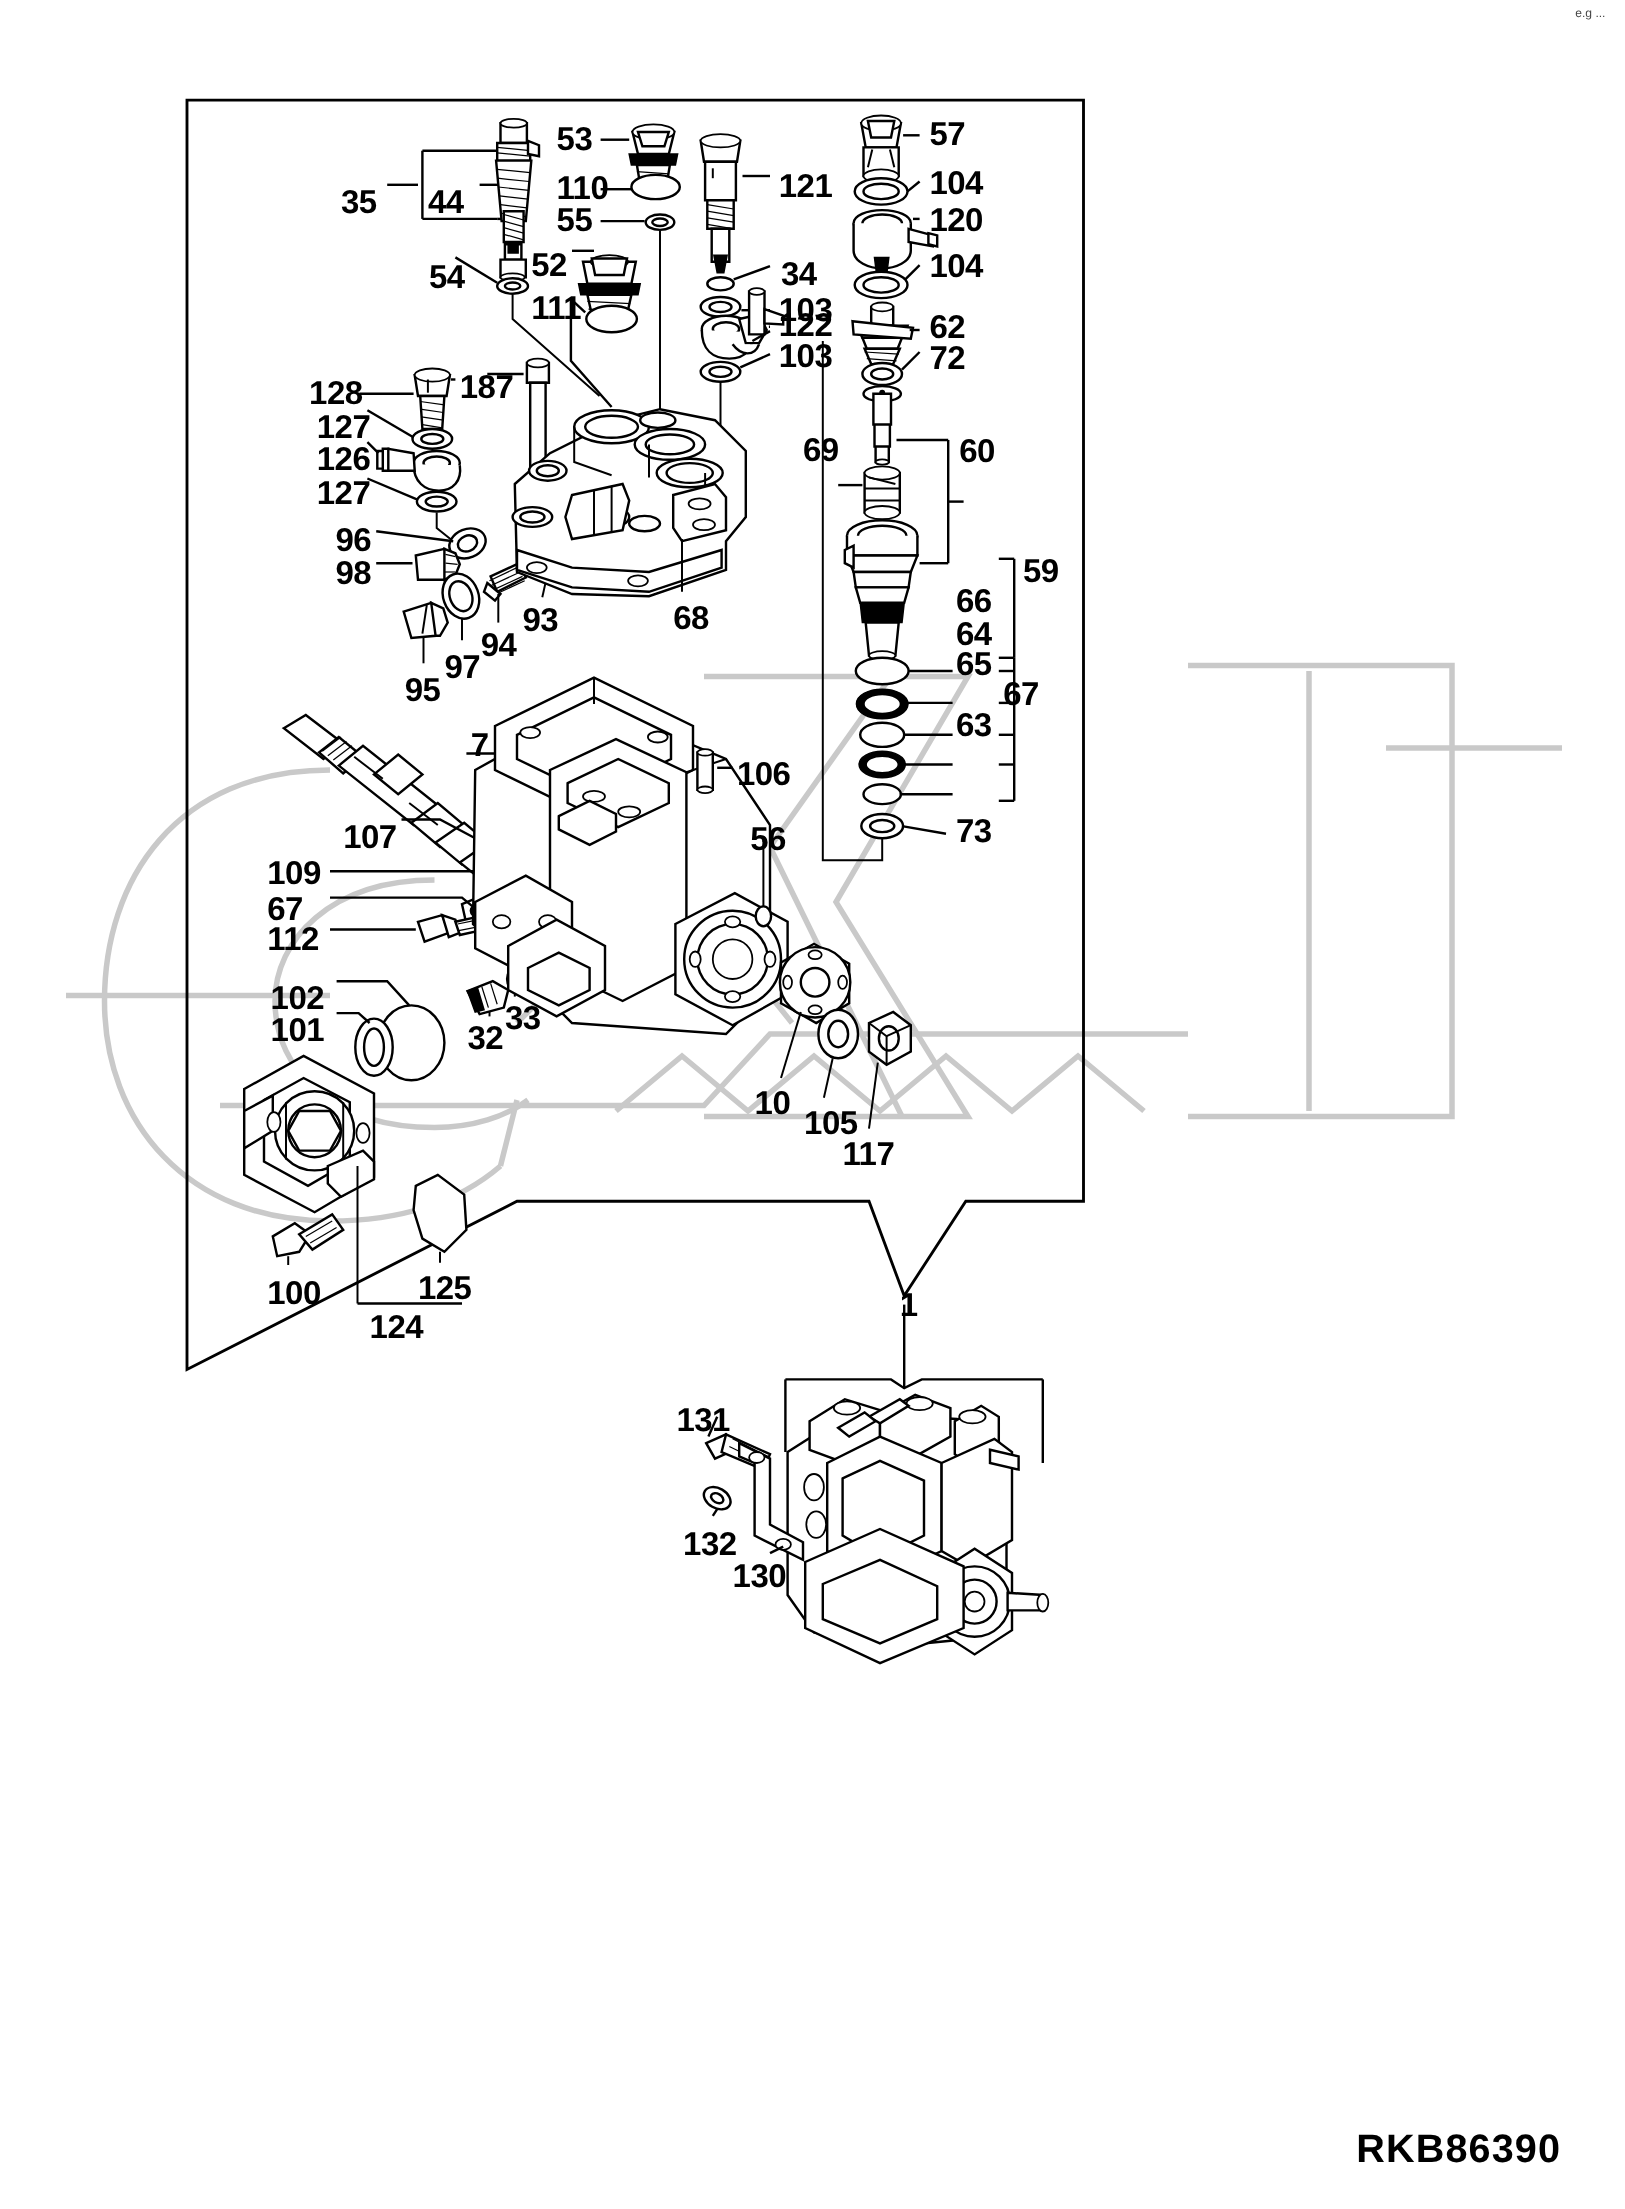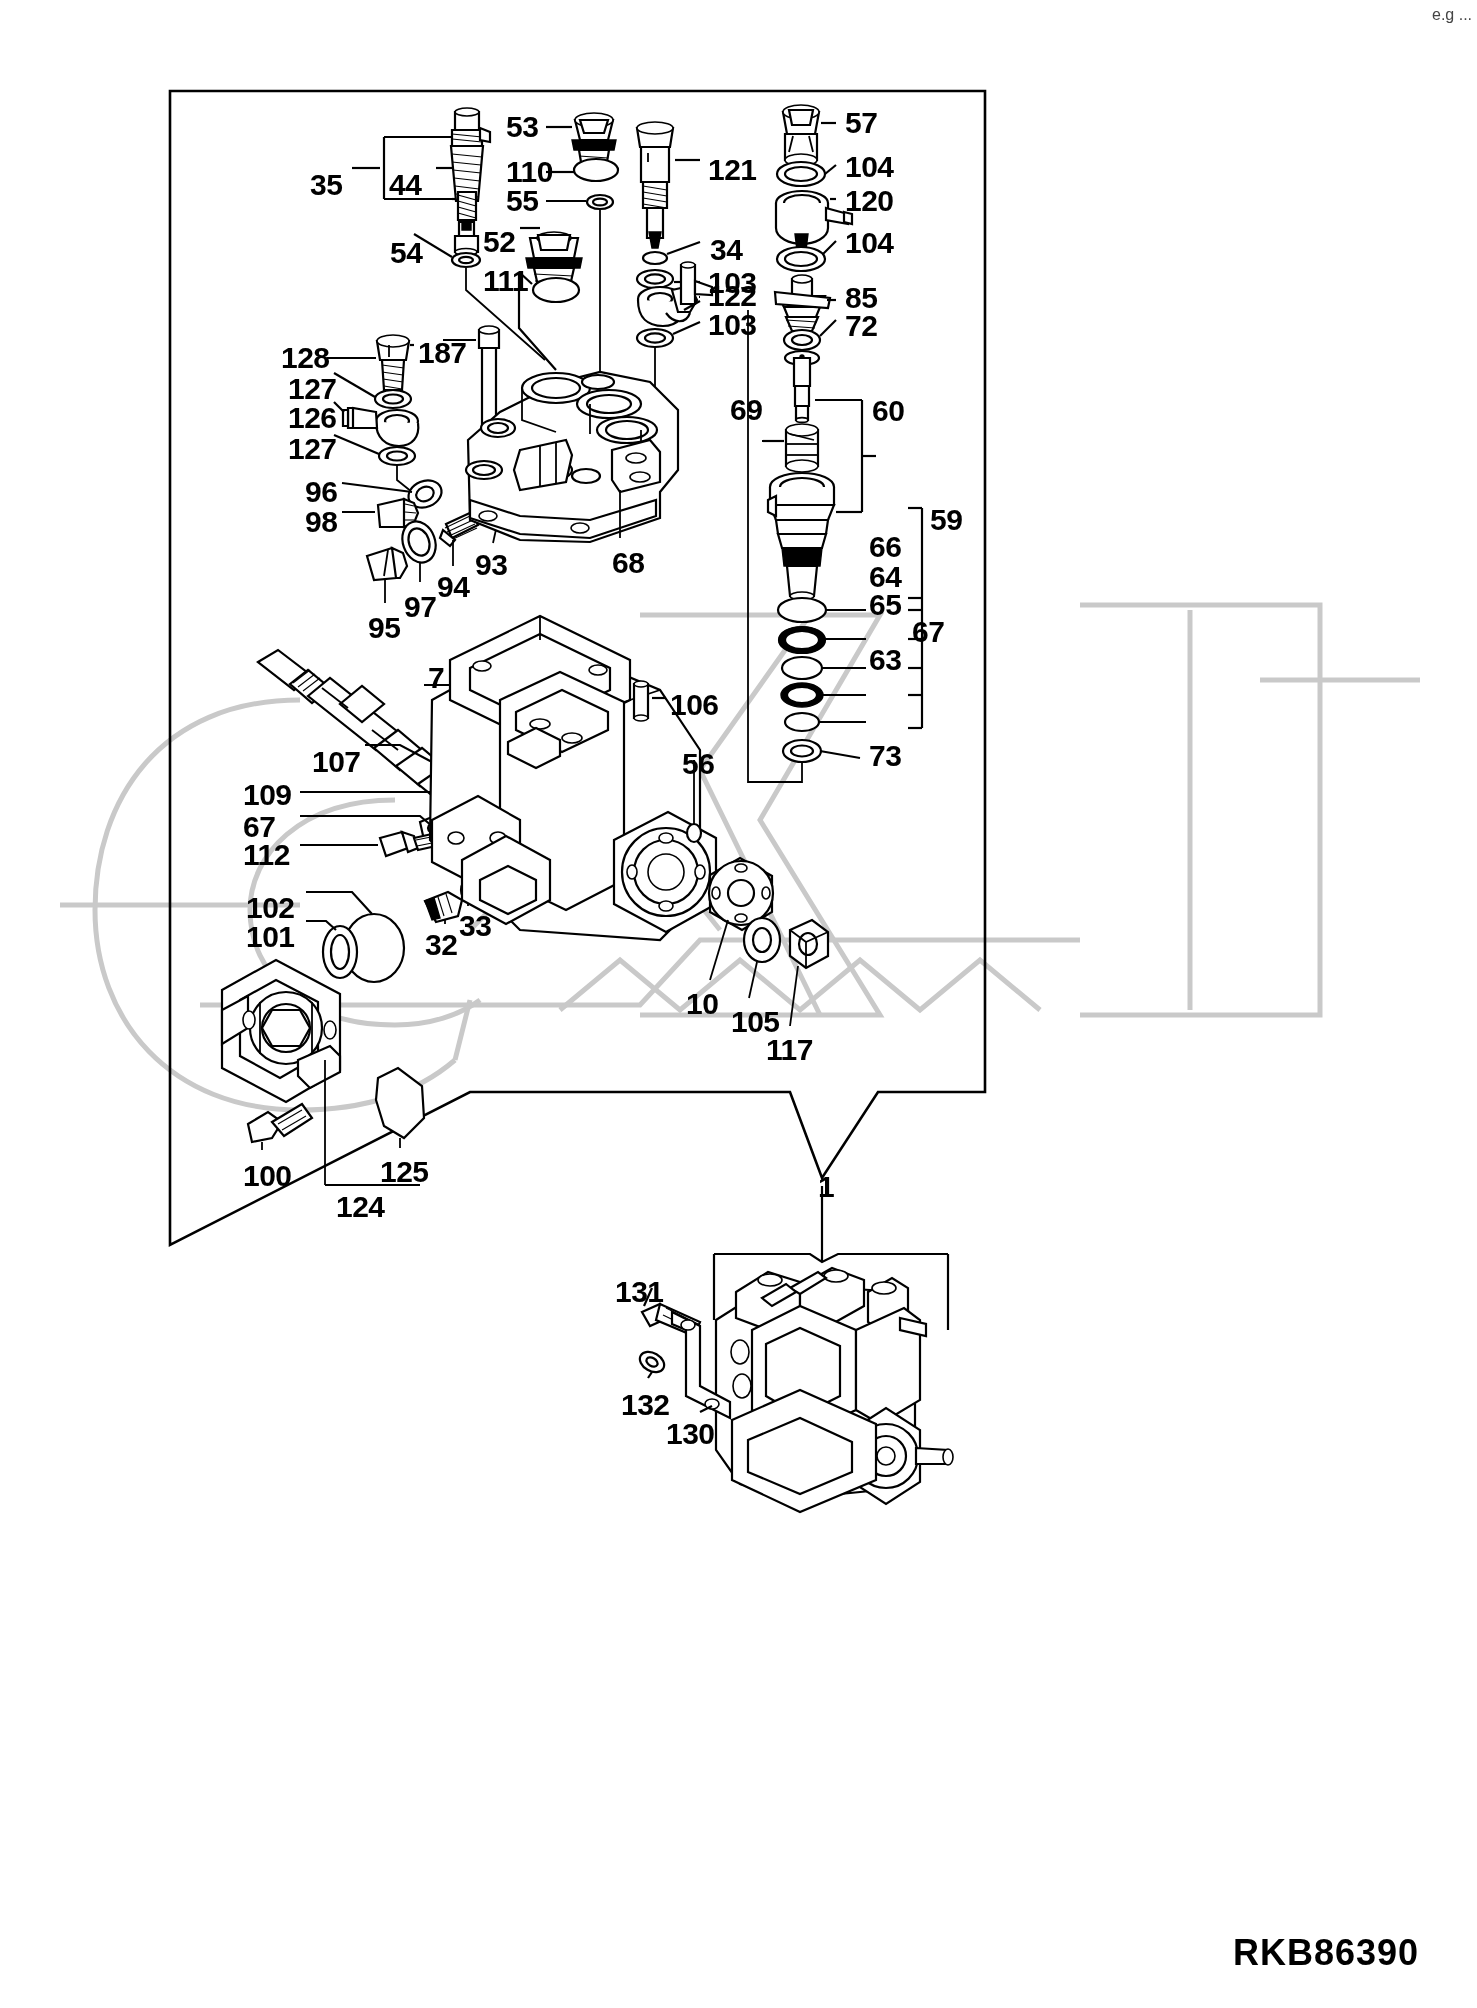--- a/index.html
+++ b/index.html
@@ -4,21 +4,21 @@
 <style>
   html,body{margin:0;padding:0;background:#ffffff;}
   body{width:1477px;height:2008px;position:relative;overflow:hidden;
        font-family:"Liberation Sans", sans-serif;color:#000;}
   #stage{position:absolute;inset:0;}
   svg.layer{position:absolute;left:0;top:0;width:1477px;height:2008px;}
   .callout{position:absolute;font-weight:bold;font-size:30px;line-height:30px;
            letter-spacing:-0.5px;white-space:nowrap;font-family:"Liberation Sans", sans-serif;}
   .code{position:absolute;font-weight:bold;font-size:36px;letter-spacing:1px;
         font-family:"Liberation Sans", sans-serif;}
-  .corner{position:absolute;font-size:16px;color:#444;}
+  .corner{position:absolute;font-size:11px;color:#444;}
   .wm{fill:none;stroke:#c9c9c9;stroke-width:5;}
   .ln{stroke:#000;stroke-width:2.2;fill:none;}
   .ln-thin{stroke:#000;stroke-width:1.8;fill:none;}
   .frame{stroke:#000;stroke-width:2.6;fill:none;}
   .pt{fill:none;stroke:#000;stroke-width:2.2;}
   .ptf{fill:#000;stroke:#000;stroke-width:1.4;}
   .ptl{fill:#fff;stroke:#000;stroke-width:2.2;}
   .ptl-t{fill:#fff;stroke:#000;stroke-width:1.6;}
   .hatch{stroke:#000;stroke-width:1.1;fill:none;}
 </style>
@@ -730,21 +730,21 @@
   <div class="callout" style="left:483px;top:266px">111</div>
   <div class="callout" style="left:708px;top:155px">121</div>
   <div class="callout" style="left:710px;top:235px">34</div>
   <div class="callout" style="left:708px;top:268px">103</div>
   <div class="callout" style="left:708px;top:281px">122</div>
   <div class="callout" style="left:708px;top:310px">103</div>
   <div class="callout" style="left:845px;top:108px">57</div>
   <div class="callout" style="left:845px;top:152px">104</div>
   <div class="callout" style="left:845px;top:186px">120</div>
   <div class="callout" style="left:845px;top:228px">104</div>
-  <div class="callout" style="left:845px;top:283px">85</div>
+  <div class="callout" style="left:845px;top:283px">62</div>
   <div class="callout" style="left:845px;top:311px">72</div>
   <div class="callout" style="left:281px;top:343px">128</div>
   <div class="callout" style="left:418px;top:338px">187</div>
   <div class="callout" style="left:288px;top:374px">127</div>
   <div class="callout" style="left:288px;top:403px">126</div>
   <div class="callout" style="left:288px;top:434px">127</div>
   <div class="callout" style="left:305px;top:477px">96</div>
   <div class="callout" style="left:305px;top:507px">98</div>
   <div class="callout" style="left:368px;top:613px">95</div>
   <div class="callout" style="left:404px;top:592px">97</div>

